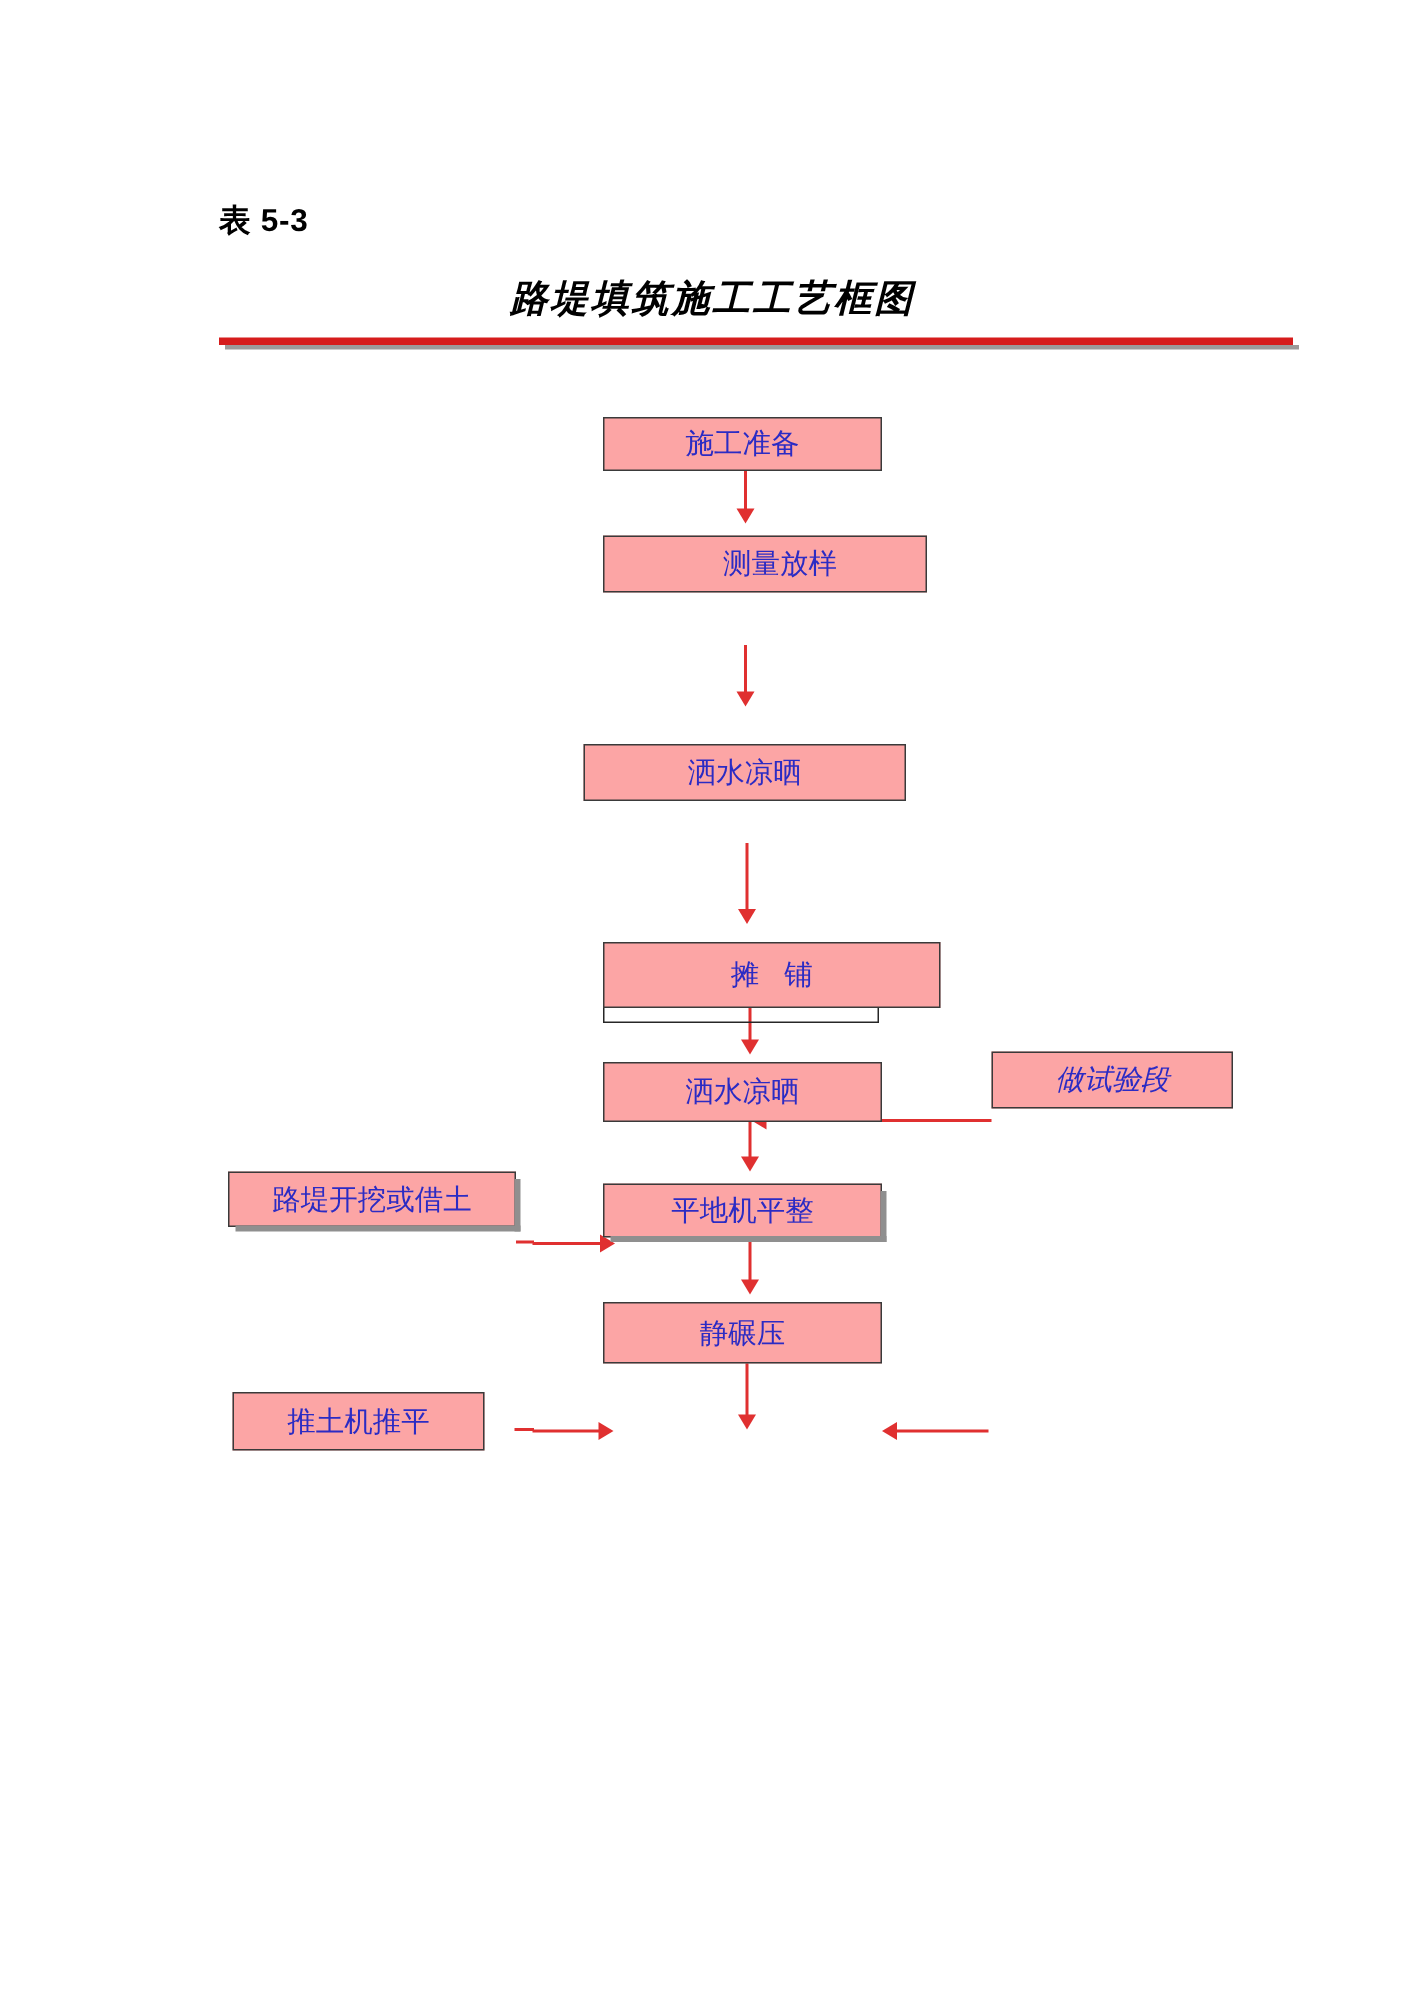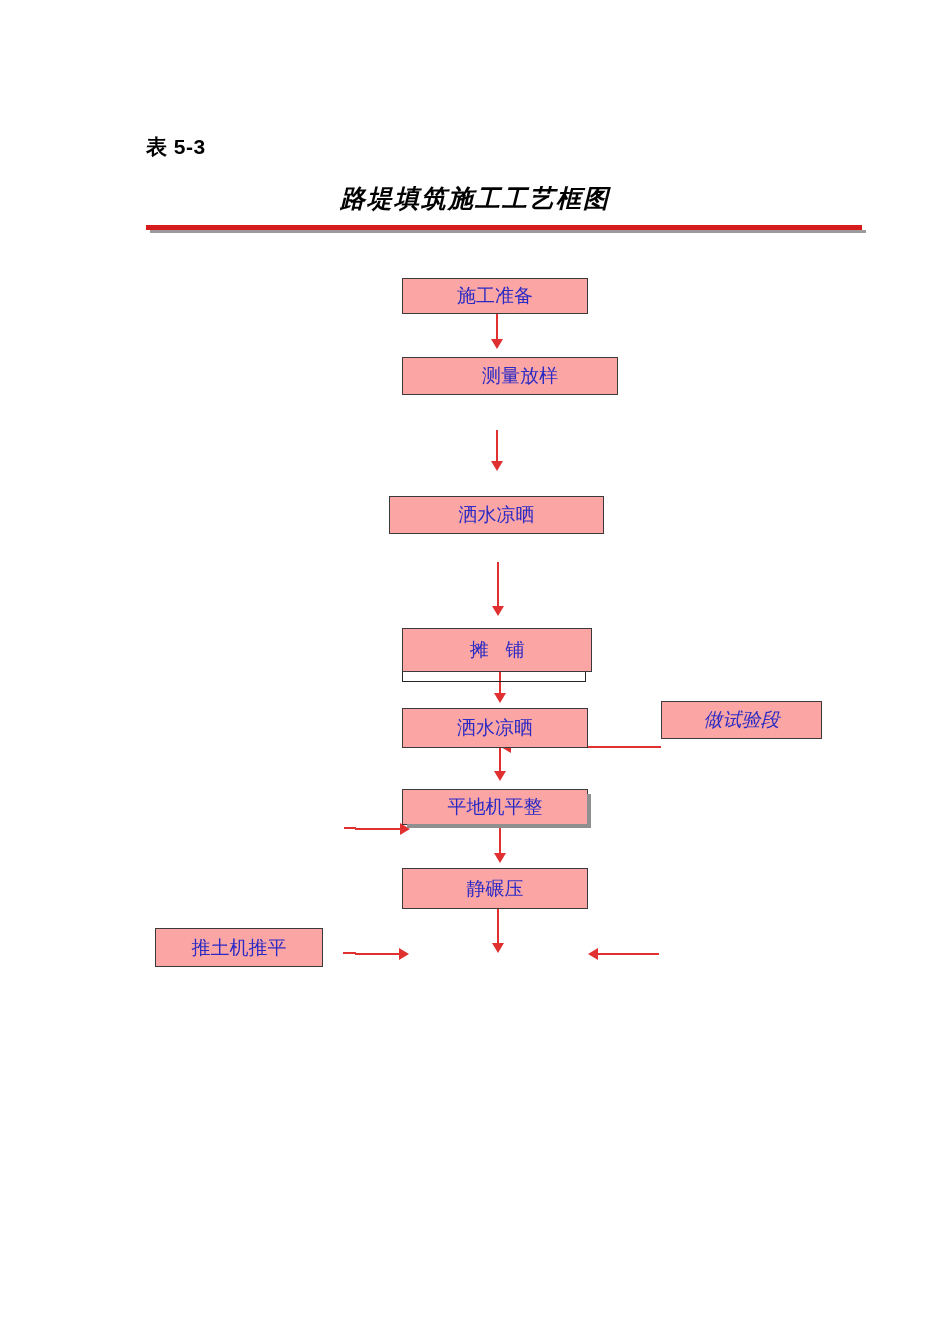--- a/index.html
+++ b/index.html
@@ -168,32 +168,33 @@
 
   <div class="title-rule-shadow"></div>
   <div class="title-rule"></div>
 
   <div class="box" style="left:402px; top:278px; width:186px; height:36px;">施工准备</div>
 
   <div class="box" style="left:402px; top:357px; width:216px; height:38px;padding-left:20px;">测量放样</div>
 
   <div class="box" style="left:389px; top:496px; width:215px; height:38px;">洒水凉晒</div>
 
-  <div class="box wide-space" style="left:402px; top:628px; width:190px; height:44px;">摊 铺</div>
+  <div class="box wide-space" style="left:402px; top:628px; width:225px; height:44px;">摊 铺</div>
 
   <div class="ghost-box" style="left:402px; top:666px; width:184px; height:16px;"></div>
 
   <div class="box" style="left:402px; top:708px; width:186px; height:40px;">洒水凉晒</div>
 
   <div class="box shadowed" style="left:402px; top:789px; width:186px; height:36px;">平地机平整</div>
 
   <div class="box" style="left:402px; top:868px; width:186px; height:41px;">静碾压</div>
 
   <div class="box" style="left:661px; top:701px; width:161px; height:38px;font-style:italic;">做试验段</div>
 
+  <div class="box shadowed" style="left:152px; top:781px; width:192px; height:37px;">路堤开挖或借土</div>
 
   <div class="box" style="left:155px; top:928px; width:168px; height:39px;">推土机推平</div>
 
 
   <div class="arrow-v" style="left:496px; top:314px; height:26px;">
     <span class="head"></span>
   </div>
 
   <div class="arrow-v" style="left:496px; top:430px; height:32px;">
     <span class="head"></span>

